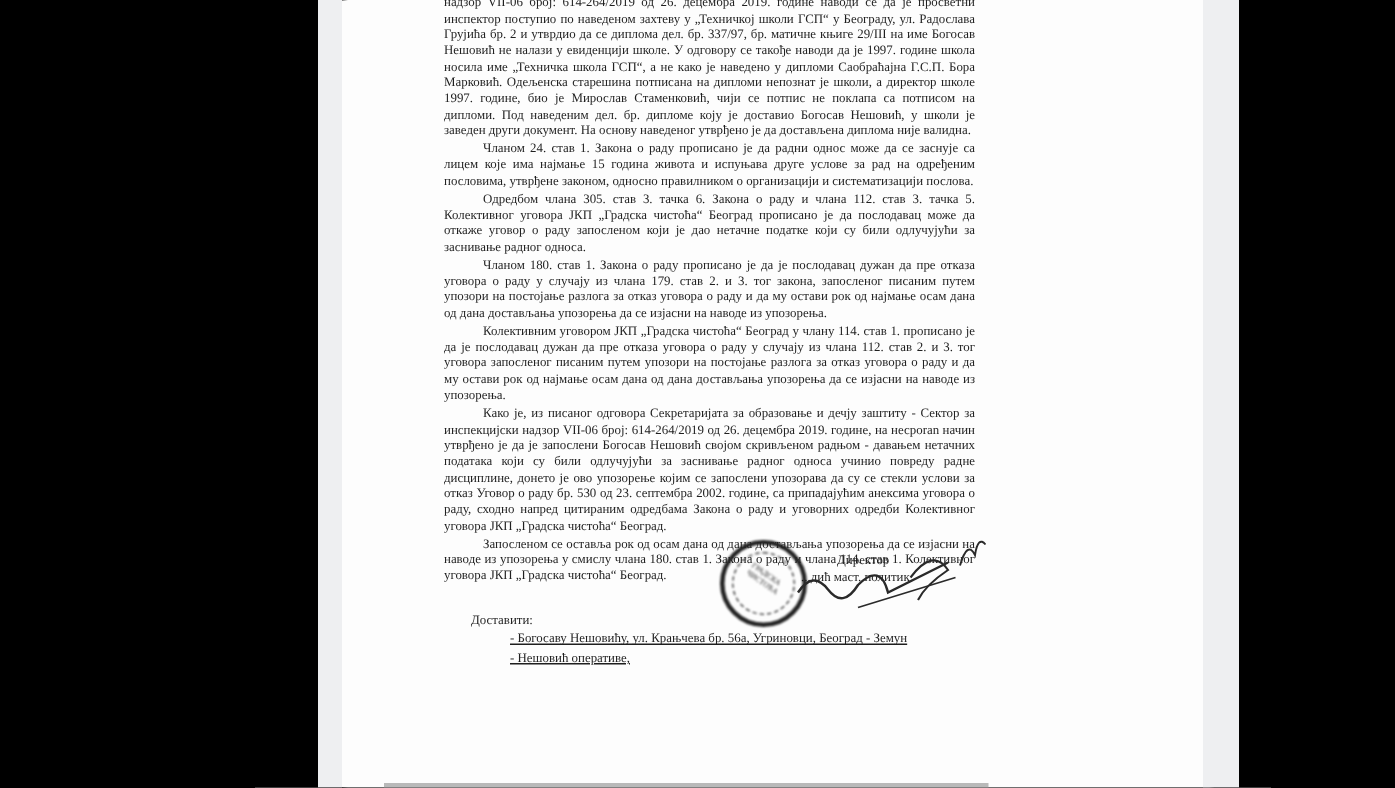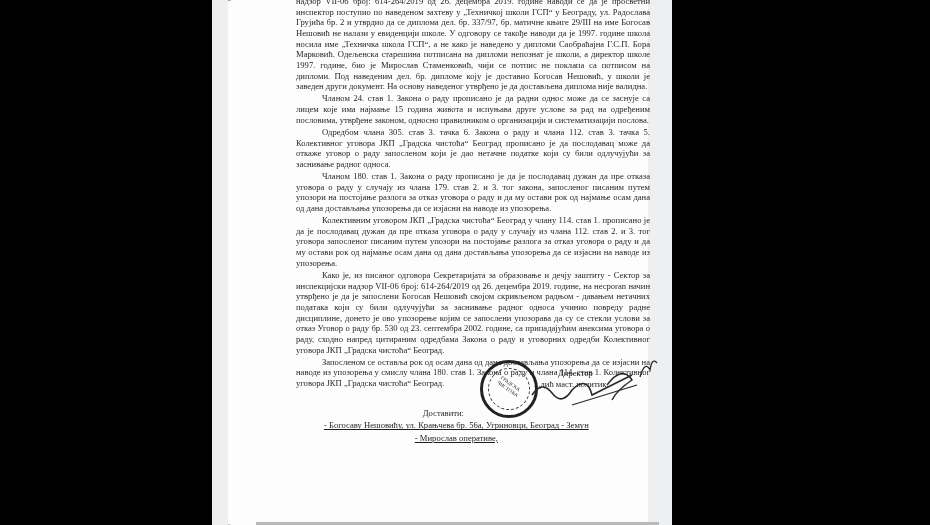--- a/index.html
+++ b/index.html
@@ -1,18 +1,18 @@
 <!DOCTYPE html>
 <html><head>
 <meta charset="utf-8">
 <style>
   html, body { margin:0; padding:0; background:#000; }
   body { width:930px; height:525px; position:relative; overflow:hidden; font-family:"Liberation Serif", serif; }
   .page {
-    position:absolute; left:212px; top:0; width:460px; height:525px;
+    position:absolute; left:212px; top:0; width:614px; height:525px;
     background:#fdfdfd;
     border-radius:20px;
   }
   .edge-left { position:absolute; left:0; top:0; width:16px; height:100%; background:#eeeff1; }
   .edge-right { position:absolute; right:0; top:0; width:24px; height:100%; background:#eeeff1; }
   .bottom-line { position:absolute; left:44px; top:522px; width:403px; height:3px; background:#b9b9b9; }
   .text {
     position:absolute; left:84px; top:-4px; width:354px;
     font-size:8.6px; line-height:10.65px; color:#1f1f1f; text-align:justify;
     filter:blur(0.45px);
@@ -22,21 +22,21 @@
   .text p.gap { margin-top:1.5px; }
   .sign-block { position:absolute; left:322px; top:368px; font-size:8.6px; line-height:10.5px; color:#1f1f1f; filter:blur(0.45px); }
   .sign-block .title { padding-left:24px; }
   .stamp {
     position:absolute; left:480px; top:360px; width:58px; height:58px; border-radius:50%;
     border:3px solid #222; box-sizing:border-box; filter:blur(0.6px);
   }
   .stamp::before { content:""; position:absolute; left:5px; top:5px; right:5px; bottom:5px; border-radius:50%; border:1.5px dashed #333; }
   .stamp-inner { position:absolute; left:14px; top:18px; font-size:5px; line-height:6px; color:#222; transform:rotate(35deg); }
   .sig { position:absolute; filter:blur(0.5px); }
-  .recipients { position:absolute; left:86px; top:407px; font-size:8.6px; line-height:12.4px; color:#1f1f1f; filter:blur(0.45px);text-align:center; }
+  .recipients { position:absolute; left:102px; top:407px; font-size:8.6px; line-height:12.4px; color:#1f1f1f; filter:blur(0.45px); }
   .recipients ul { list-style:none; margin:0; padding:0 0 0 26px;text-decoration:underline; }
 </style>
 </head>
 <body>
 
 <div class="page">
   <div class="edge-left"></div>
   <div class="edge-right"></div>
 
   <div class="text">
@@ -62,18 +62,18 @@
     <path d="M20 40 Q30 25 40 38 T60 35 Q75 20 80 40 L120 20" stroke="#2a2a2a" stroke-width="1.6" fill="none"></path>
     <path d="M95 30 Q110 10 120 25 Q105 35 100 45" stroke="#2a2a2a" stroke-width="1.4" fill="none"></path>
     <path d="M60 50 L125 30" stroke="#2a2a2a" stroke-width="1.2" fill="none"></path>
     <path d="M128 22 Q133 5 138 15 Q140 2 145 8" stroke="#2a2a2a" stroke-width="1.3" fill="none"></path>
   </svg>
 
   <div class="recipients">
     <div>Доставити:</div>
     <ul>
       <li>- Богосаву Нешовићу, ул. Крањчева бр. 56а, Угриновци, Београд - Земун</li>
-      <li>- Мирослав оперативе,</li>
+      <li>- Нешовић оперативе,</li>
     </ul>
   </div>
 
   <div class="bottom-line"></div>
 </div>
 
 </body></html>

